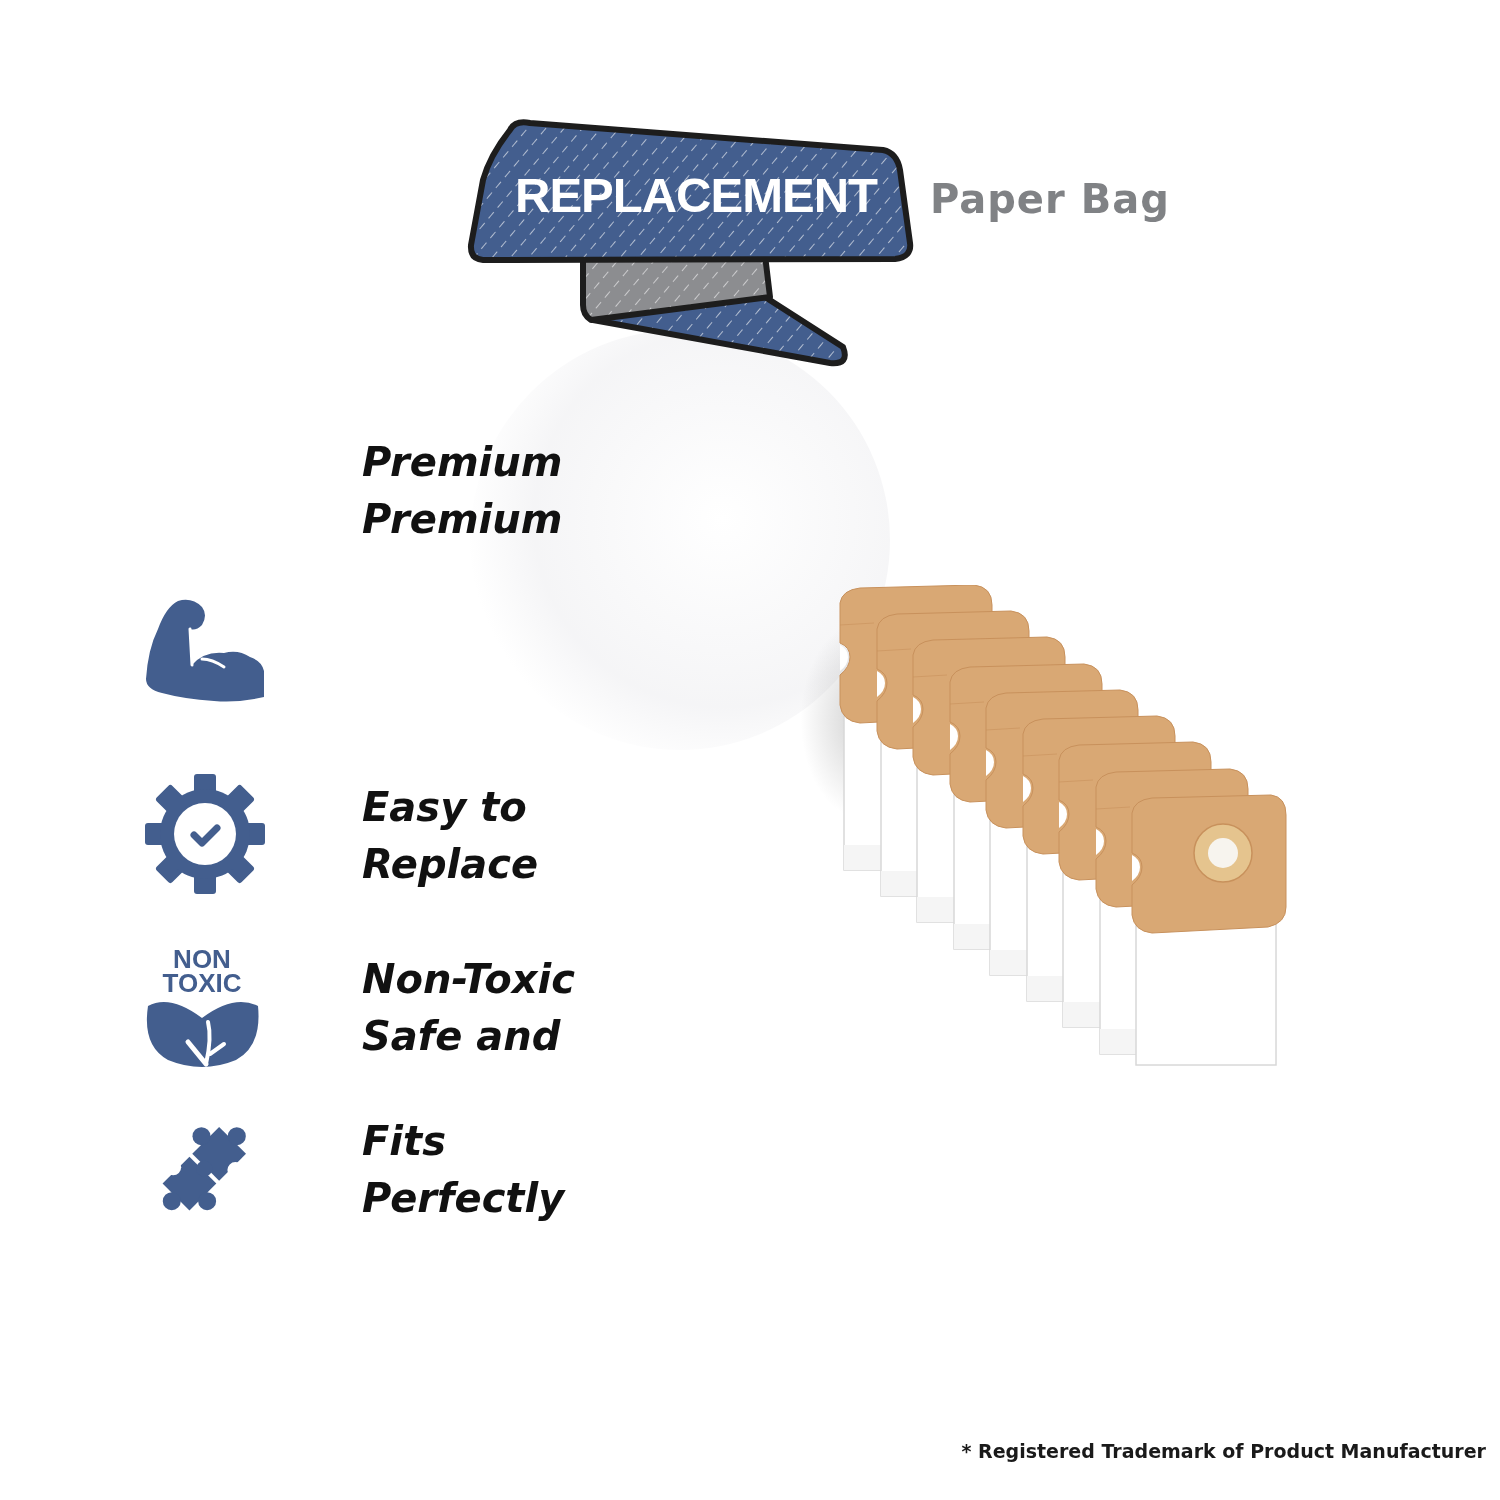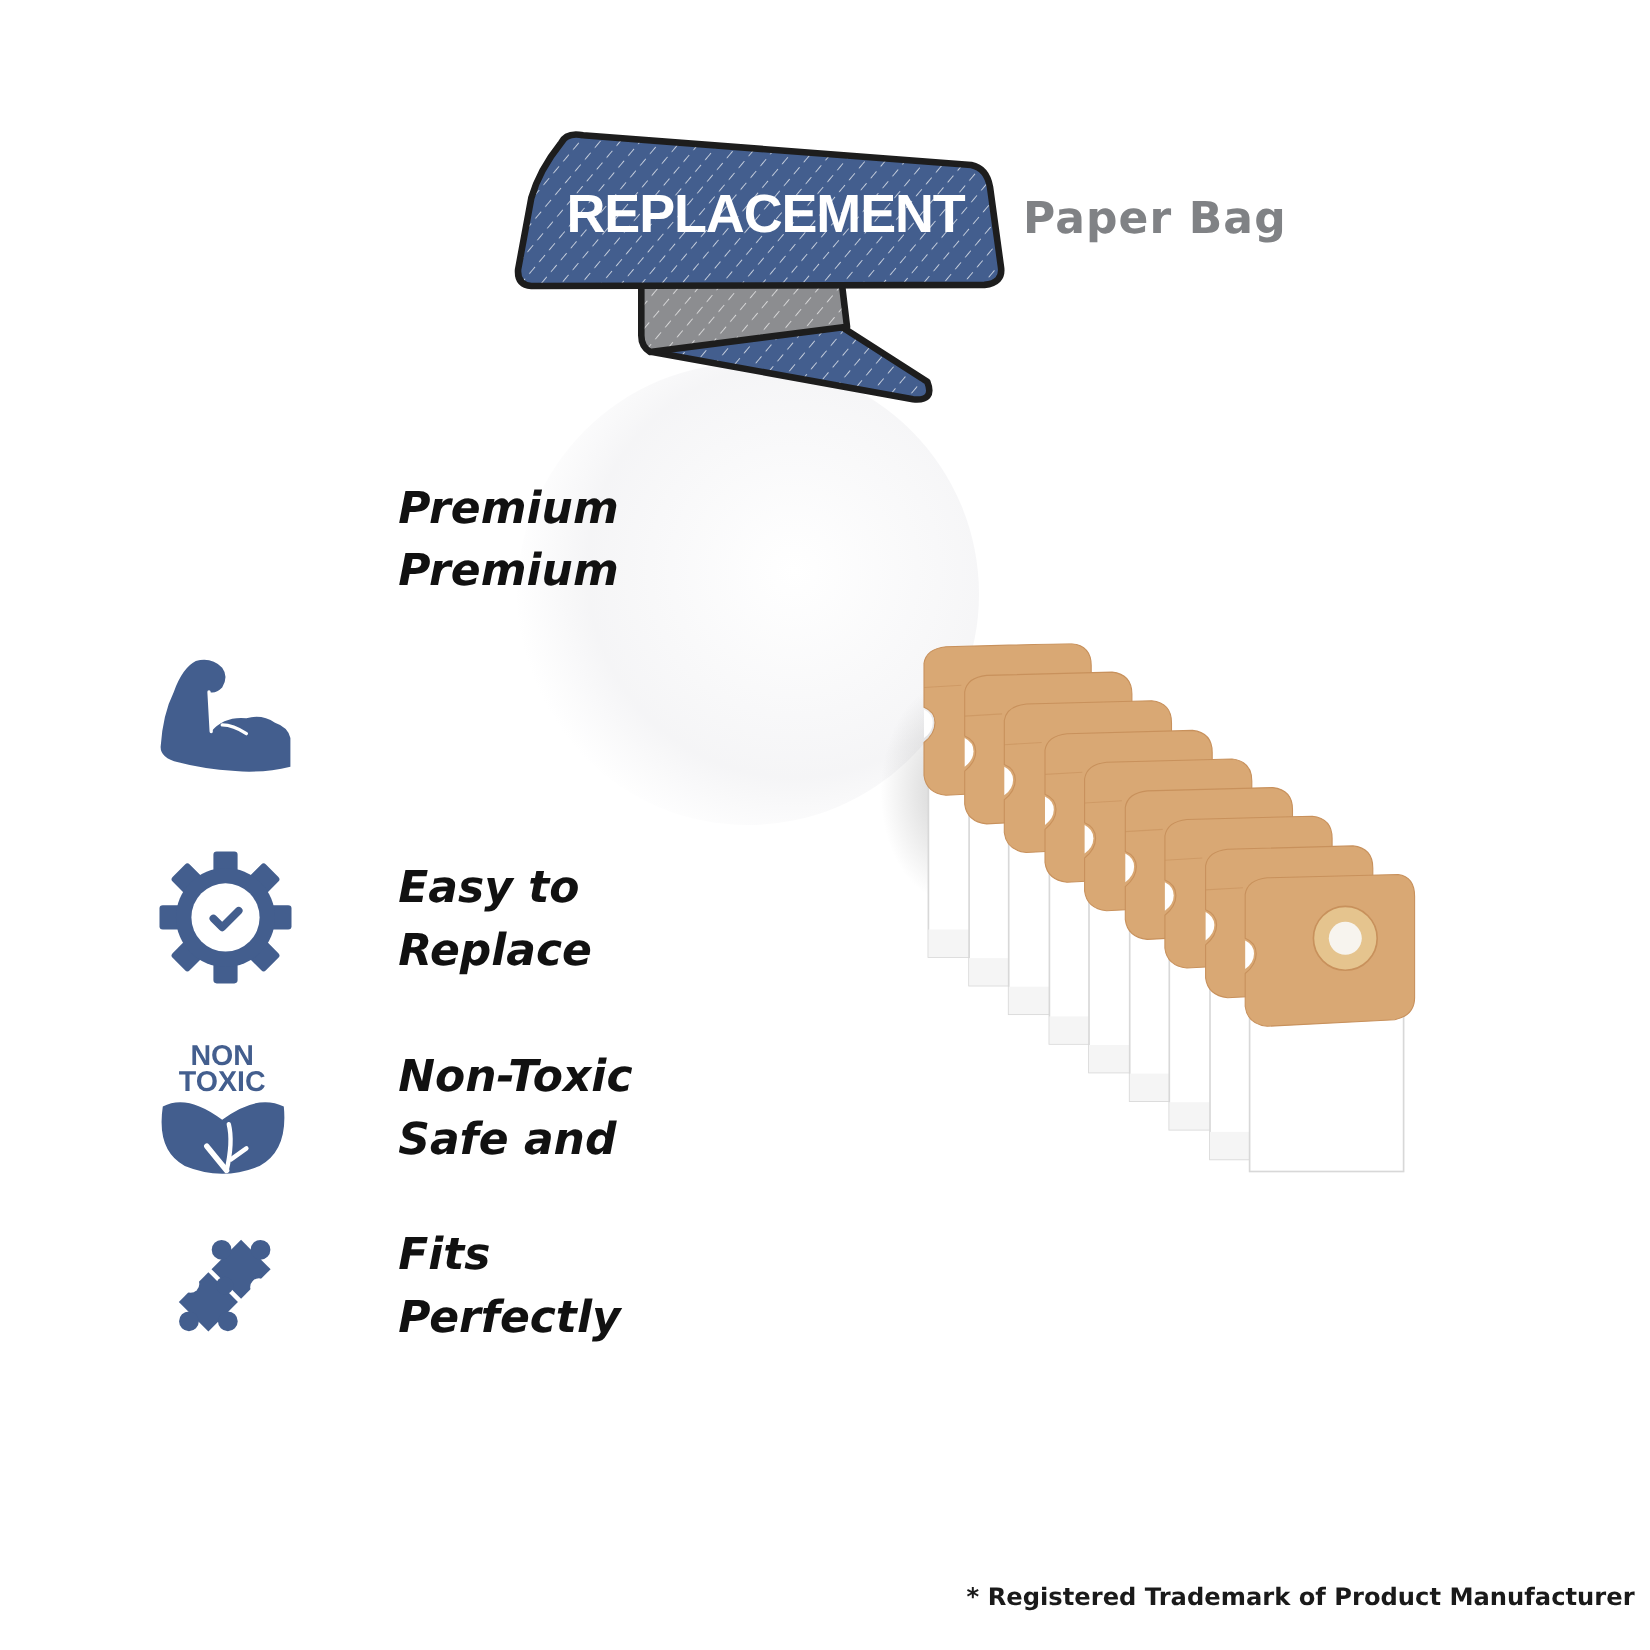--- a/index.html
+++ b/index.html
@@ -13,21 +13,21 @@
     transform: translateY(-50%); }
   .subtitle { position:absolute; left:930px; top:176px; font-family:"DejaVu Sans", sans-serif; font-weight:bold; font-size:40px; color:#808285; letter-spacing:1px; }
   .feature { position:absolute; left:140px; width:480px; height:130px; }
   .feature .icon { position:absolute; left:0; top:0; width:130px; height:130px; display:flex; justify-content:center; }
   .feature .label { position:absolute; left:186px; top:0; font-family:"DejaVu Sans", sans-serif; font-weight:bold; font-style:italic;
     font-size:40px; line-height:57px; color:#111111;margin-left:36px; }
   .label span { display:block; }
   .products { position:absolute; left:830px; top:585px; width:460px; height:485px; }
   .shadow { position:absolute; left:800px; top:620px; width:80px; height:200px; border-radius:40px;
     background: radial-gradient(ellipse at 80% 50%, rgba(120,120,120,0.35), rgba(255,255,255,0) 70%); }
-  .footnote { position:absolute; right:14px; top:1440px; font-family:"DejaVu Sans", sans-serif; font-weight:bold; font-size:22px; color:#1a1a1a; }
+  .footnote { position:absolute; right:14px; top:1440px; font-family:"DejaVu Sans", sans-serif; font-weight:bold; font-size:19px; color:#1a1a1a; }
 </style>
 </head>
 <body>
 
 <div class="soft-glow"></div>
 
 <div class="banner">
   <svg width="460" height="255" viewBox="0 0 460 255">
     <defs>
       <pattern id="hatch" width="14" height="14" patternUnits="userSpaceOnUse" patternTransform="rotate(40)">

